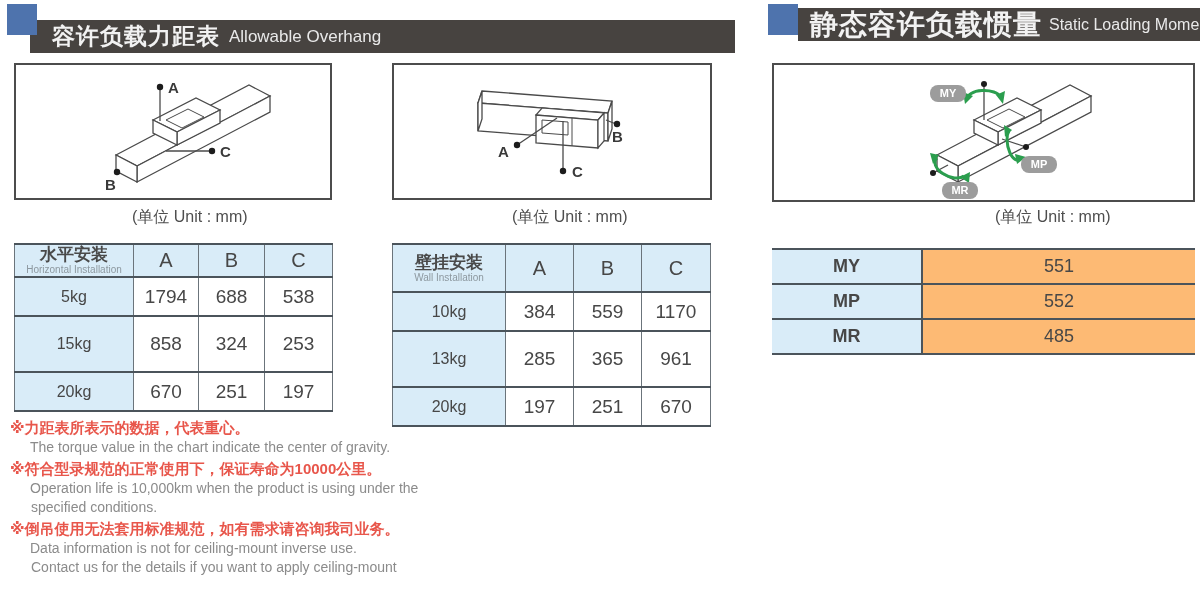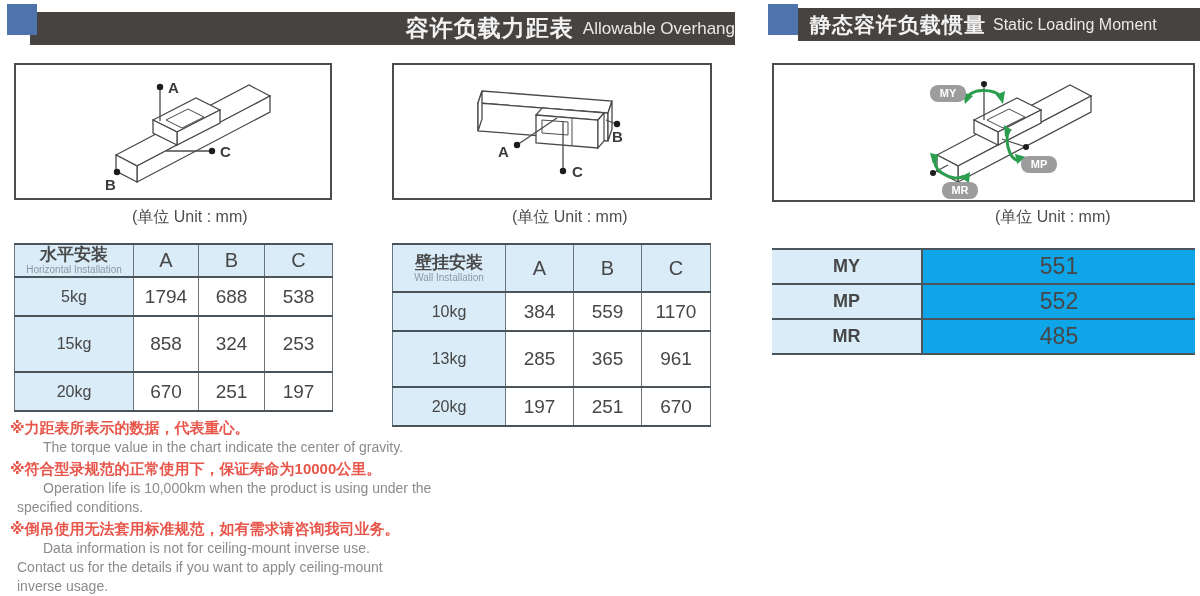--- a/index.html
+++ b/index.html
@@ -34,42 +34,42 @@
   .kg  { font-size:16px; background:#d9ecf8; }
   .val { font-size:19px; background:#ffffff; }
 
   
   table.mtable { border-collapse:collapse; table-layout:fixed; position:absolute; }
   .mtable td {
     padding:0; text-align:center; vertical-align:middle; color:#474747;
     border-top:2px solid #4b545b; border-bottom:2px solid #4b545b;
   }
   .mtable td.mlabel { background:#d9ecf8; font-size:18px; font-weight:bold; border-right:2px solid #4b545b; }
-  .mtable td.mval { background:#0ea5e9; font-size:23px;margin-left:33px; }
+  .mtable td.mval { background:#fdba74; font-size:18px;margin-left:33px; }
 
   
   .note-zh { color:#e8564b; font-size:15px; font-weight:bold; line-height:20px; margin-top:2px; white-space:nowrap; }
-  .note-en { color:#8b8b8b; font-size:14px; line-height:19px; margin-left:33px; white-space:nowrap; }
-  .note-en.cont { margin-left:7px; }
+  .note-en { color:#8b8b8b; font-size:14px; line-height:19px; margin-left:20px; white-space:nowrap; }
+  .note-en.cont { margin-left:21px; }
 
   svg text.dlabel { font-family:"Liberation Sans",sans-serif; font-weight:bold; font-size:15px; fill:#3a3a3a; }
   svg text.badge-txt { font-family:"Liberation Sans",sans-serif; font-weight:bold; font-size:11px; fill:#ffffff; }
 </style>
 </head>
 <body>
 
 <div class="abs hdr-sq" style="left:7px; top:4px;"></div>
-<div class="abs hdr-bar" style="left:30px; top:12px; width:683px; padding-left:22px;justify-content:flex-end;">
+<div class="abs hdr-bar" style="left:30px; top:20px; width:683px; padding-left:22px;">
   <span class="hdr-zh">容许负载力距表</span>
   <span class="hdr-en">Allowable Overhang</span>
 </div>
 
 <div class="abs hdr-sq" style="left:768px; top:4px;"></div>
 <div class="abs hdr-bar" style="left:798px; top:8px; width:402px; padding-left:12px;">
-  <span class="hdr-zh" style="font-size:21px;">静态容许负载惯量</span>
+  <span class="hdr-zh" style="font-size:28px;">静态容许负载惯量</span>
   <span class="hdr-en" style="font-size:16px; margin-left:7px;">Static Loading Moment</span>
 </div>
 
 <div class="abs dbox" style="left:14px; top:63px; width:314px; height:133px;">
   <svg width="314" height="133" viewBox="0 0 314 133">
 
     <polygon points="100,90 233,20 254,31 121,101" fill="#fff" stroke="#4a4a4a" stroke-width="1.3"></polygon>
     <polygon points="121,101 254,31 254,47 121,117" fill="#fff" stroke="#4a4a4a" stroke-width="1.3"></polygon>
     <polygon points="100,90 121,101 121,117 100,106" fill="#fff" stroke="#4a4a4a" stroke-width="1.3"></polygon>
 
@@ -259,14 +259,13 @@
 
 <div class="abs" style="left:10px; top:416px; width:560px;">
   <div class="note-zh">※力距表所表示的数据，代表重心。</div>
   <div class="note-en">The torque value in the chart indicate the center of gravity.</div>
   <div class="note-zh">※符合型录规范的正常使用下，保证寿命为10000公里。</div>
   <div class="note-en">Operation life is 10,000km when the product is using under the</div>
   <div class="note-en cont">specified conditions.</div>
   <div class="note-zh">※倒吊使用无法套用标准规范，如有需求请咨询我司业务。</div>
   <div class="note-en">Data information is not for ceiling-mount inverse use.</div>
   <div class="note-en cont">Contact us for the details if you want to apply ceiling-mount</div>
-  <div class="note-en cont">inverse usage.</div>
 </div>
 
 </body></html>

